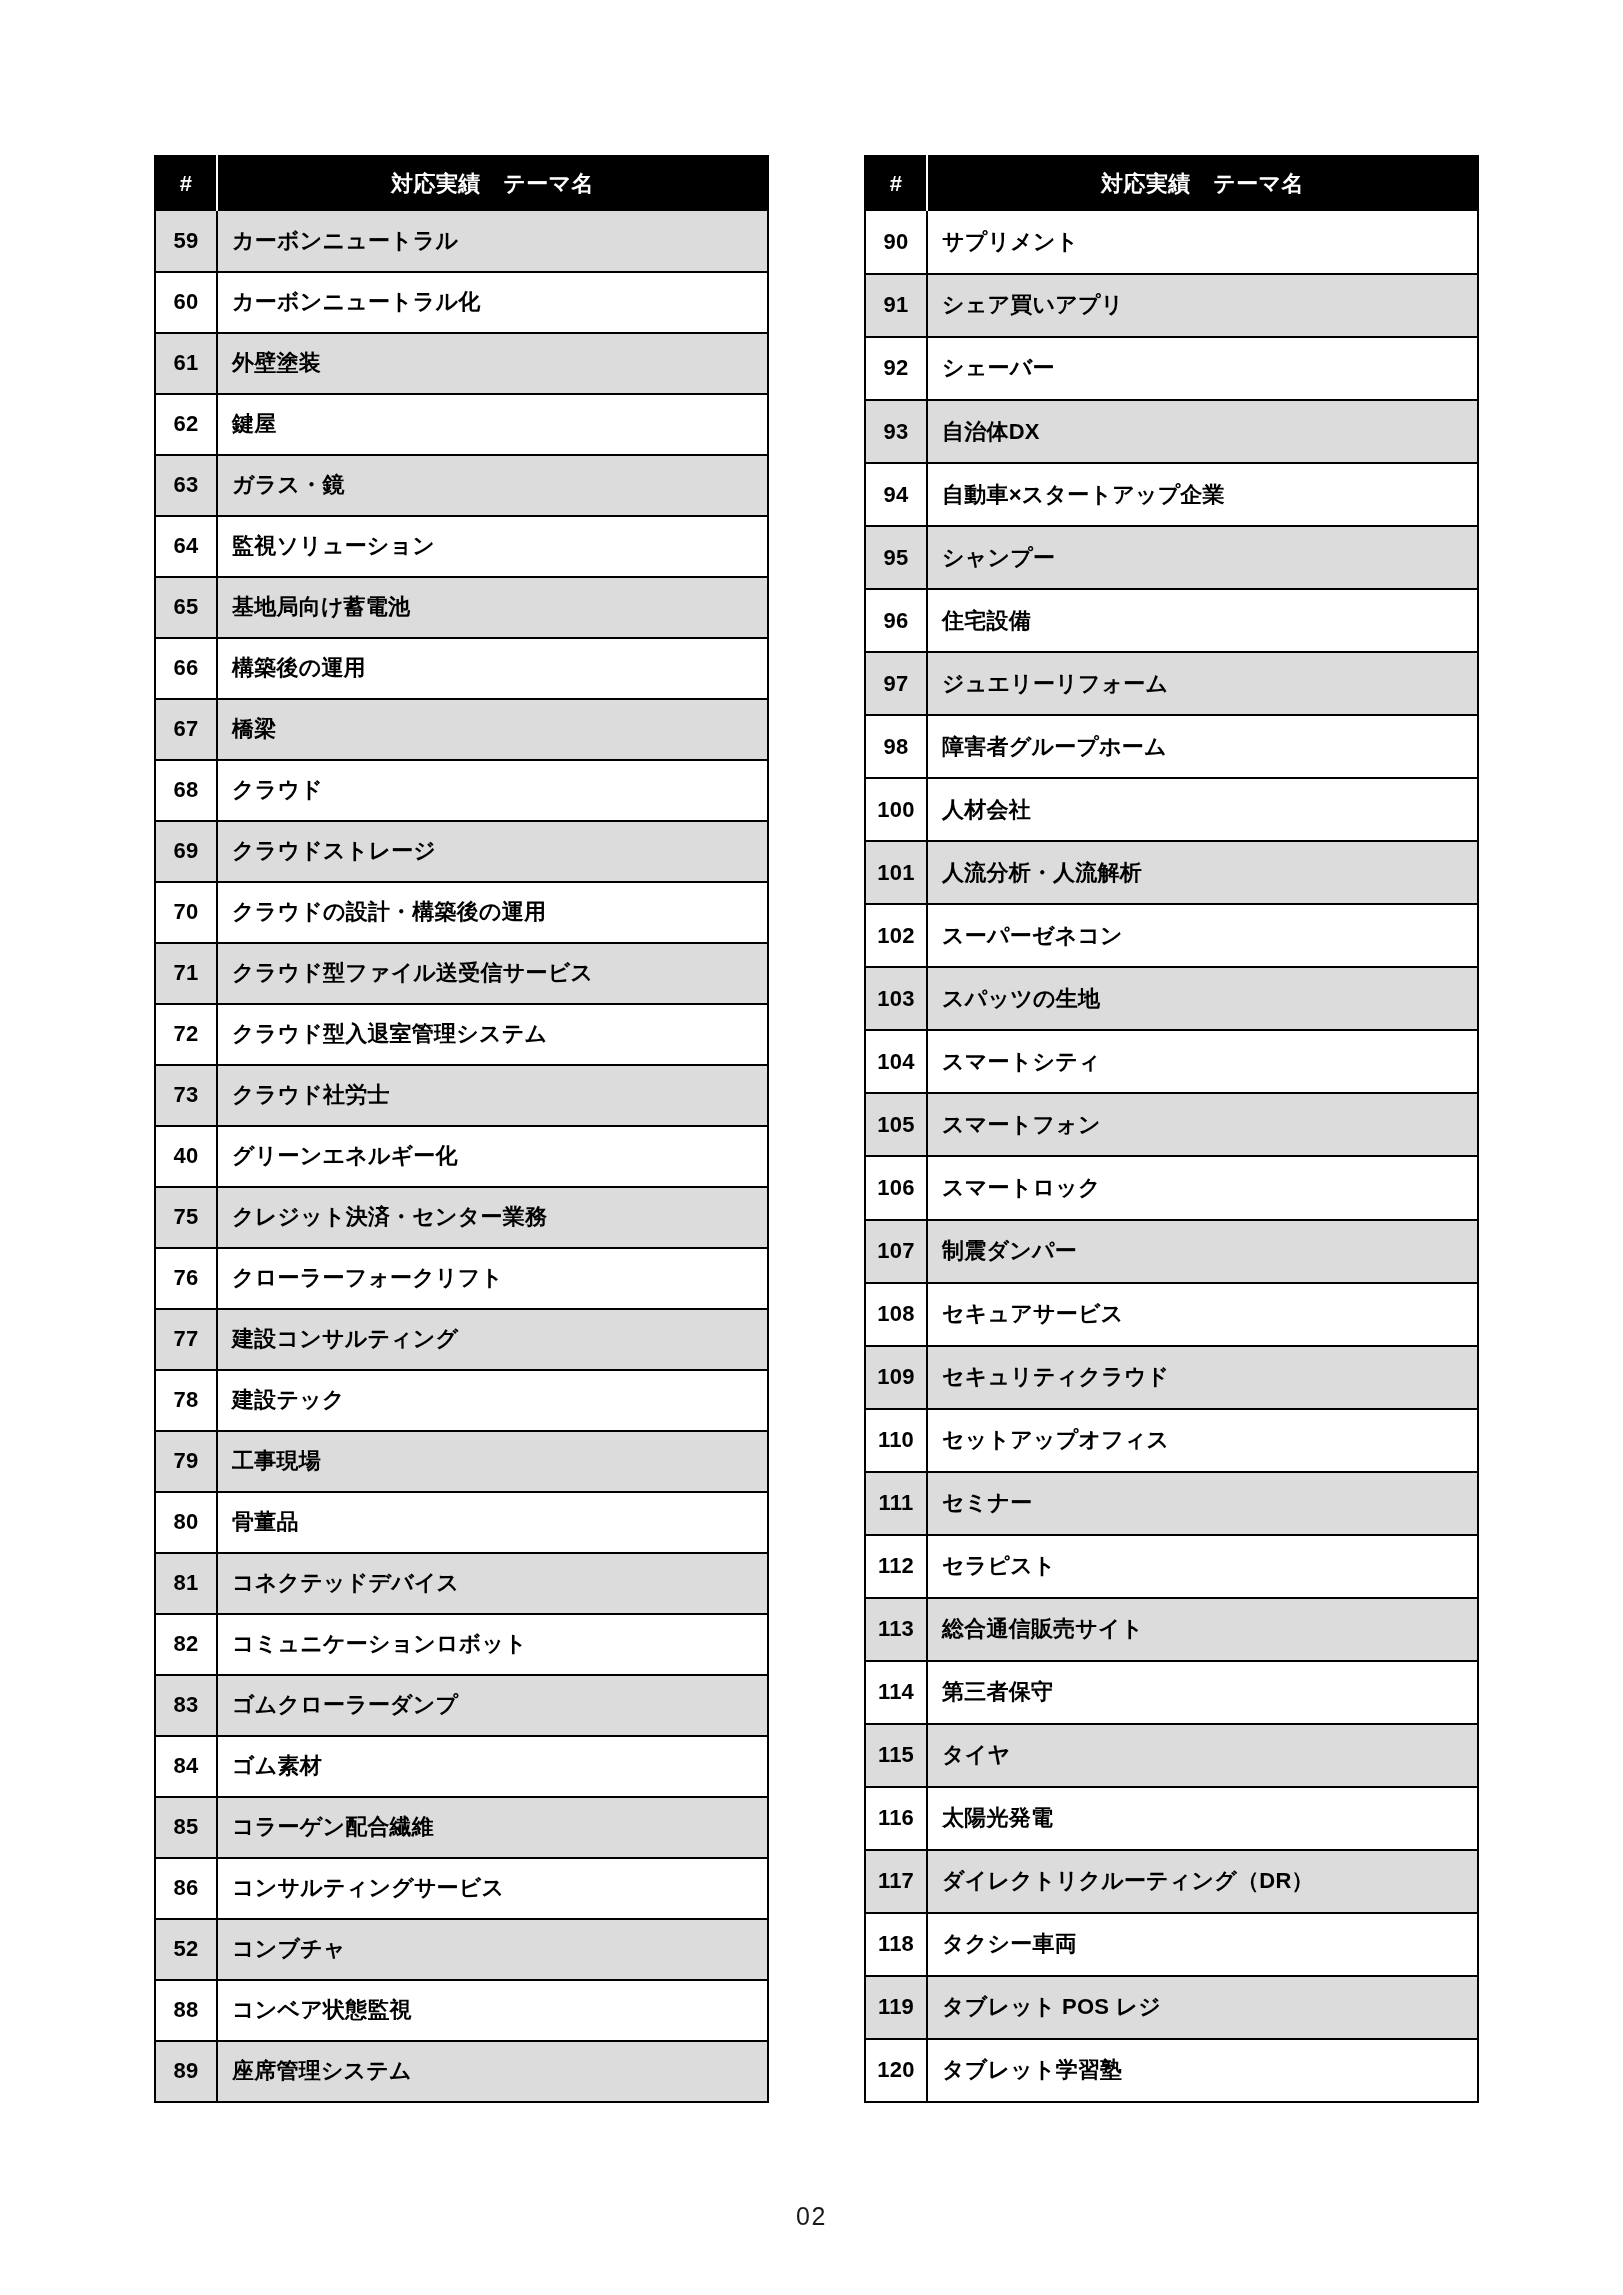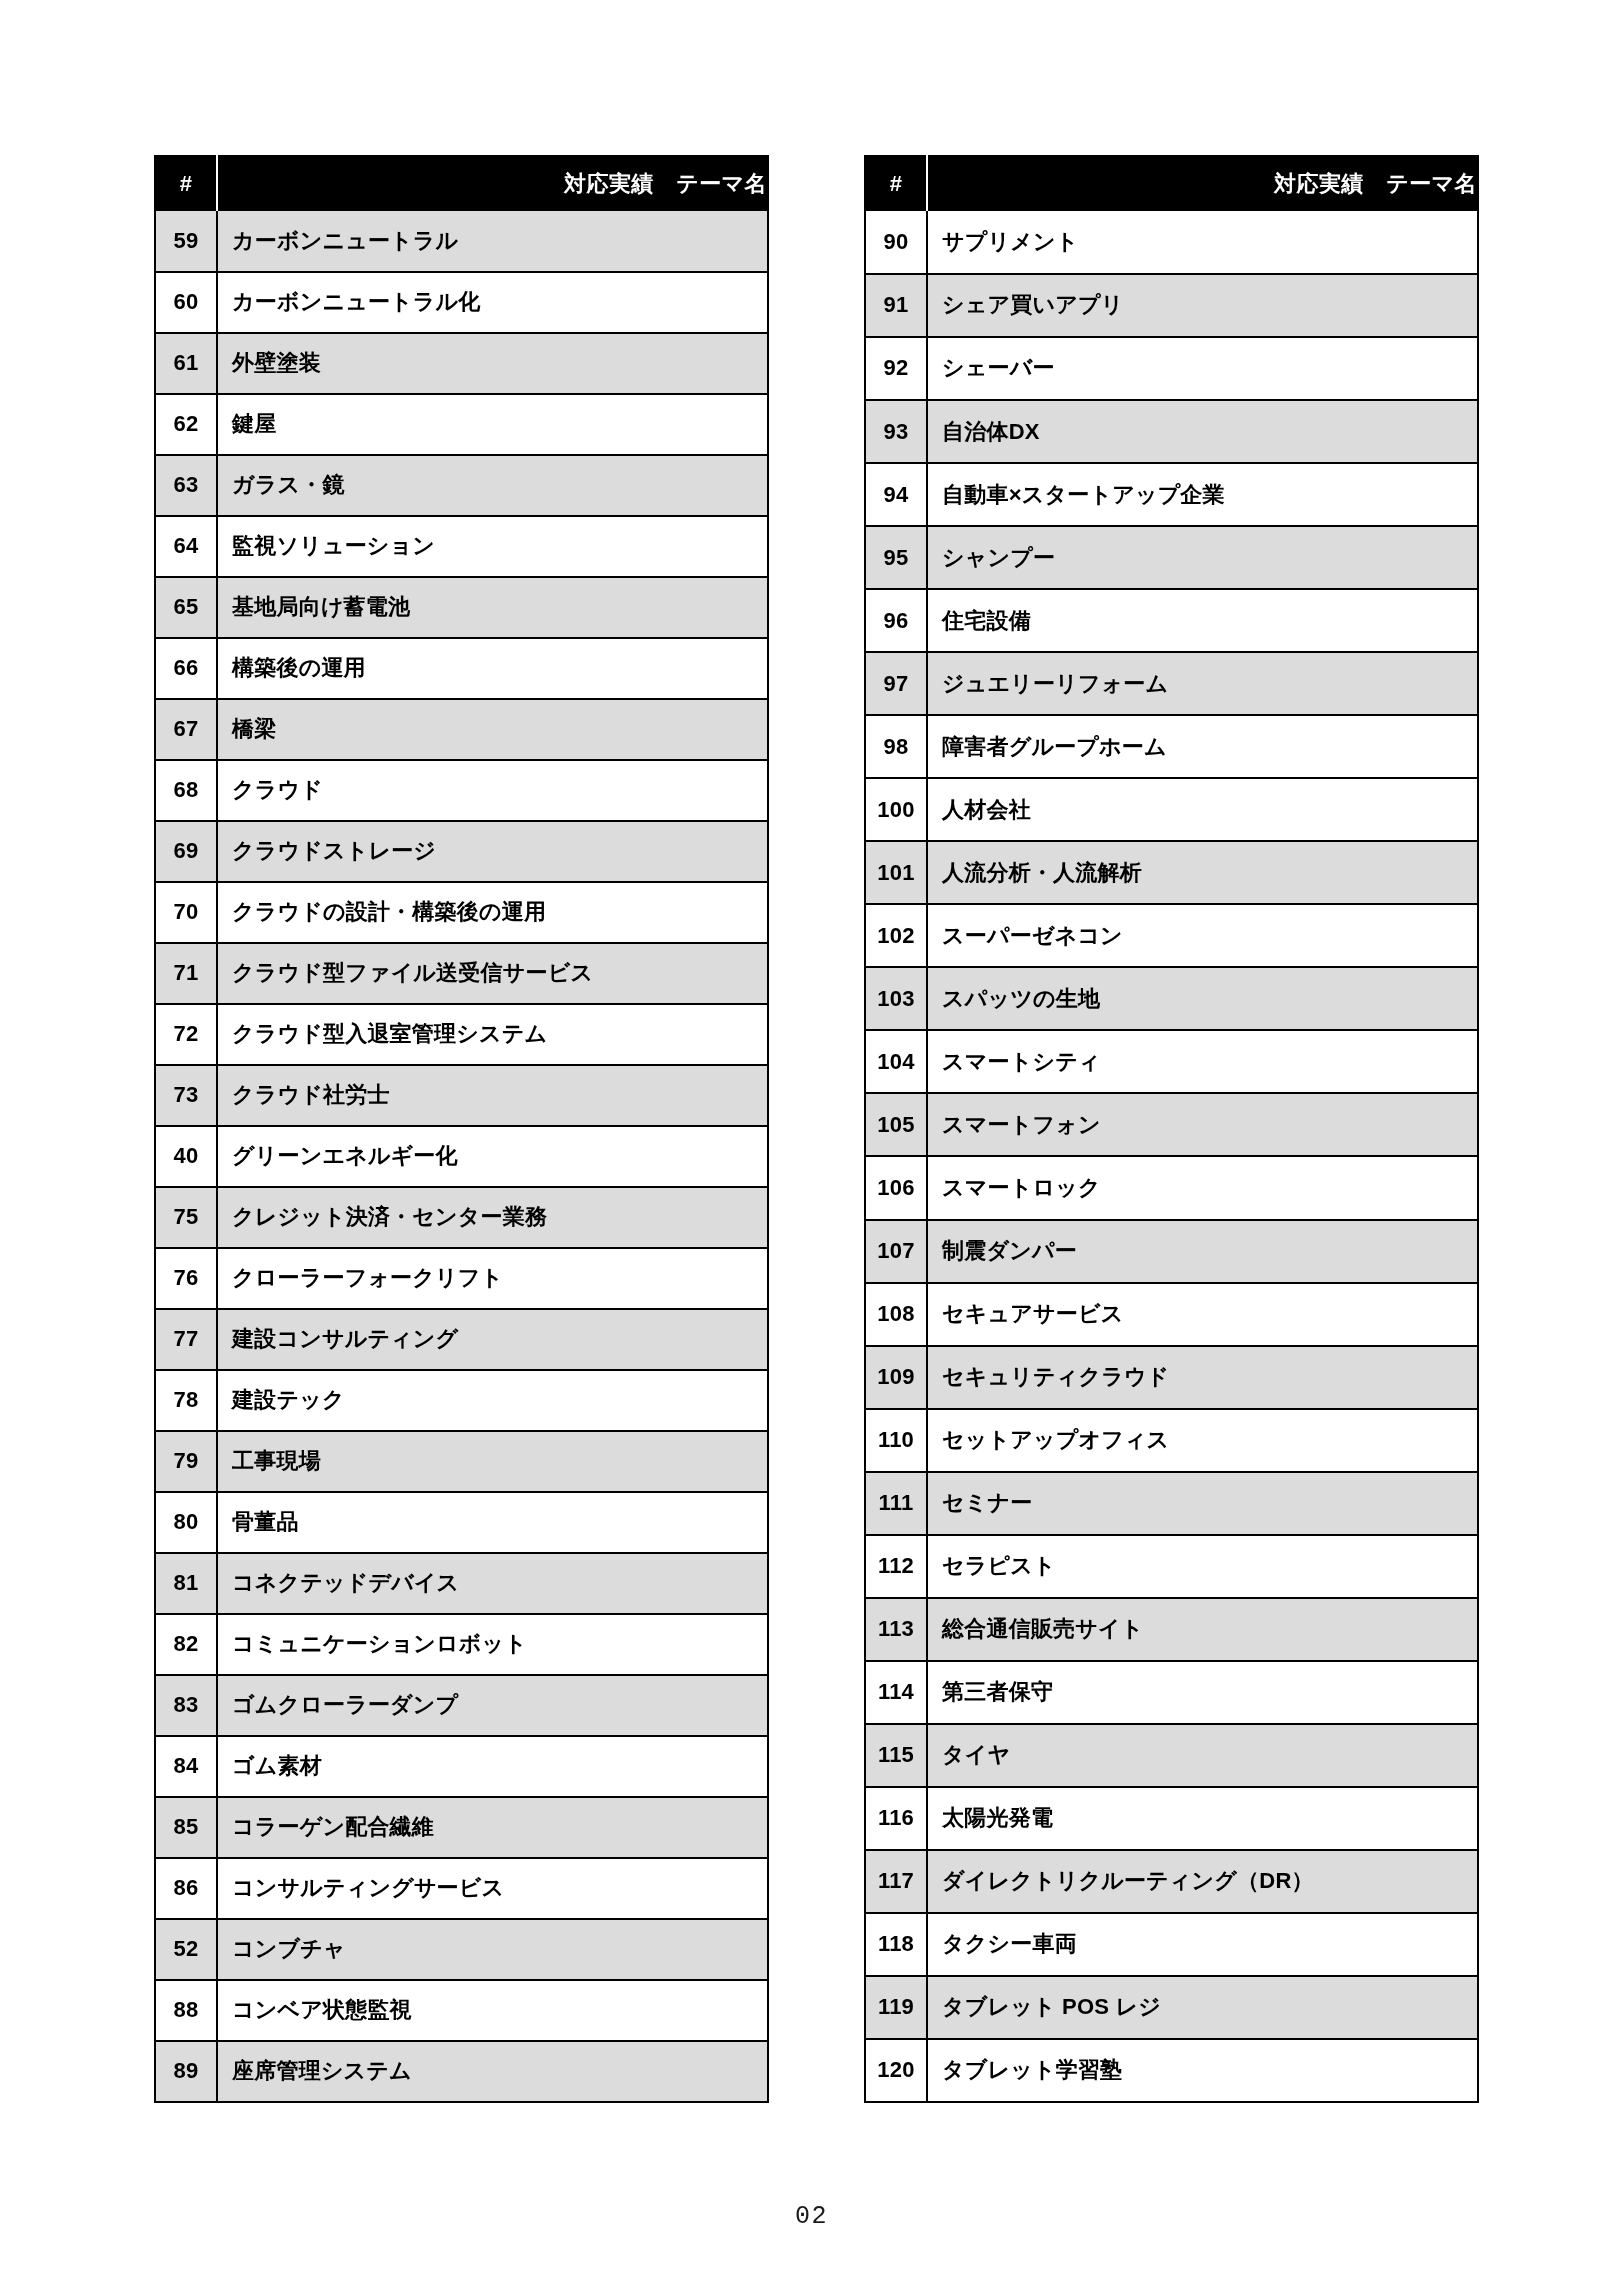--- a/index.html
+++ b/index.html
@@ -52,21 +52,21 @@
     font-size: 22px;
     font-weight: 700;
     letter-spacing: 0.02em;
     border: none;
   }
   .theme-table thead th.th-num {
     text-align: center;
     border-right: 2.4px solid #ffffff;
   }
   .theme-table thead th.th-theme {
-    text-align: right;
+    text-align: center;
   }
 
   .theme-table tbody tr {
     height: 61px;
   }
   .theme-table tbody tr.shaded td {
     background: #dcdcdc;
   }
   .theme-table tbody tr.plain td {
     background: #ffffff;
@@ -99,21 +99,20 @@
   .page-number {
     position: absolute;
     left: 0;
     top: 2202px;
     width: 1623px;
     text-align: center;
     font-size: 25px;
     font-weight: 400;
     color: #1a1a1a;
     letter-spacing: 0.06em;
-    font-family: Liberation Mono, monospace;
   }
 </style>
 </head>
 <body>
 
 <div class="page">
 
   <div class="tables-area">
 
     <table class="theme-table" id="left-table">

